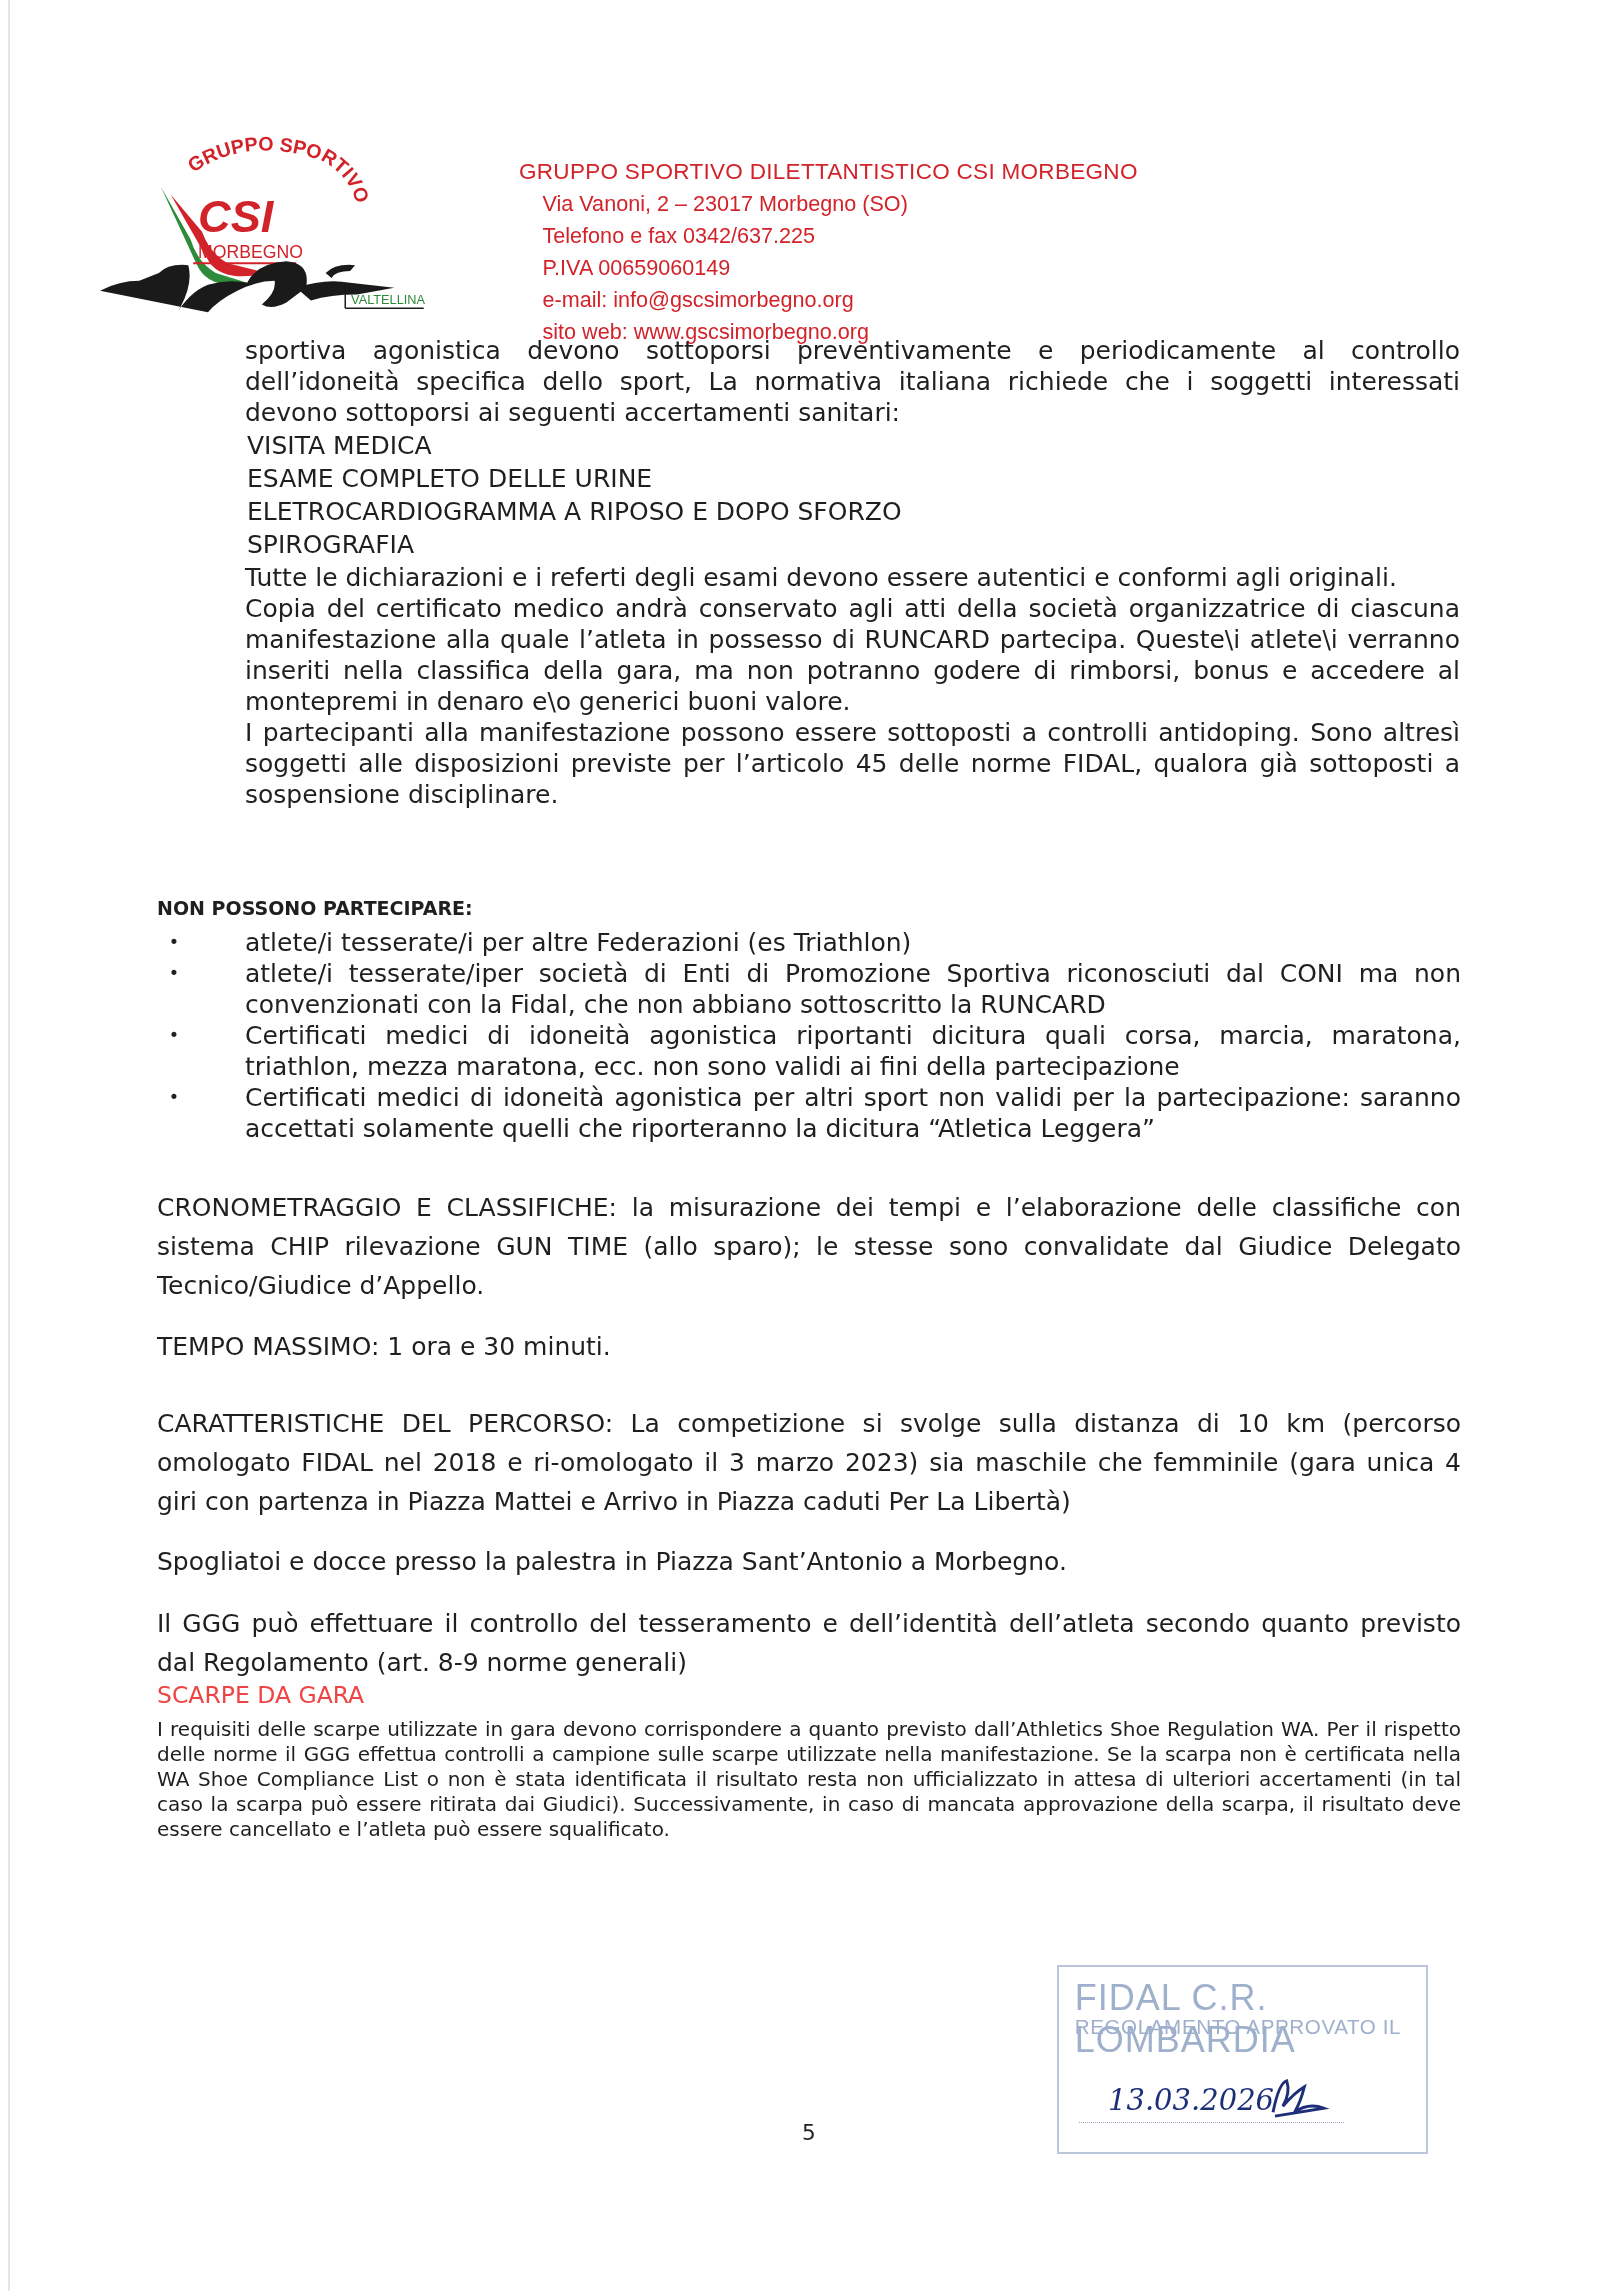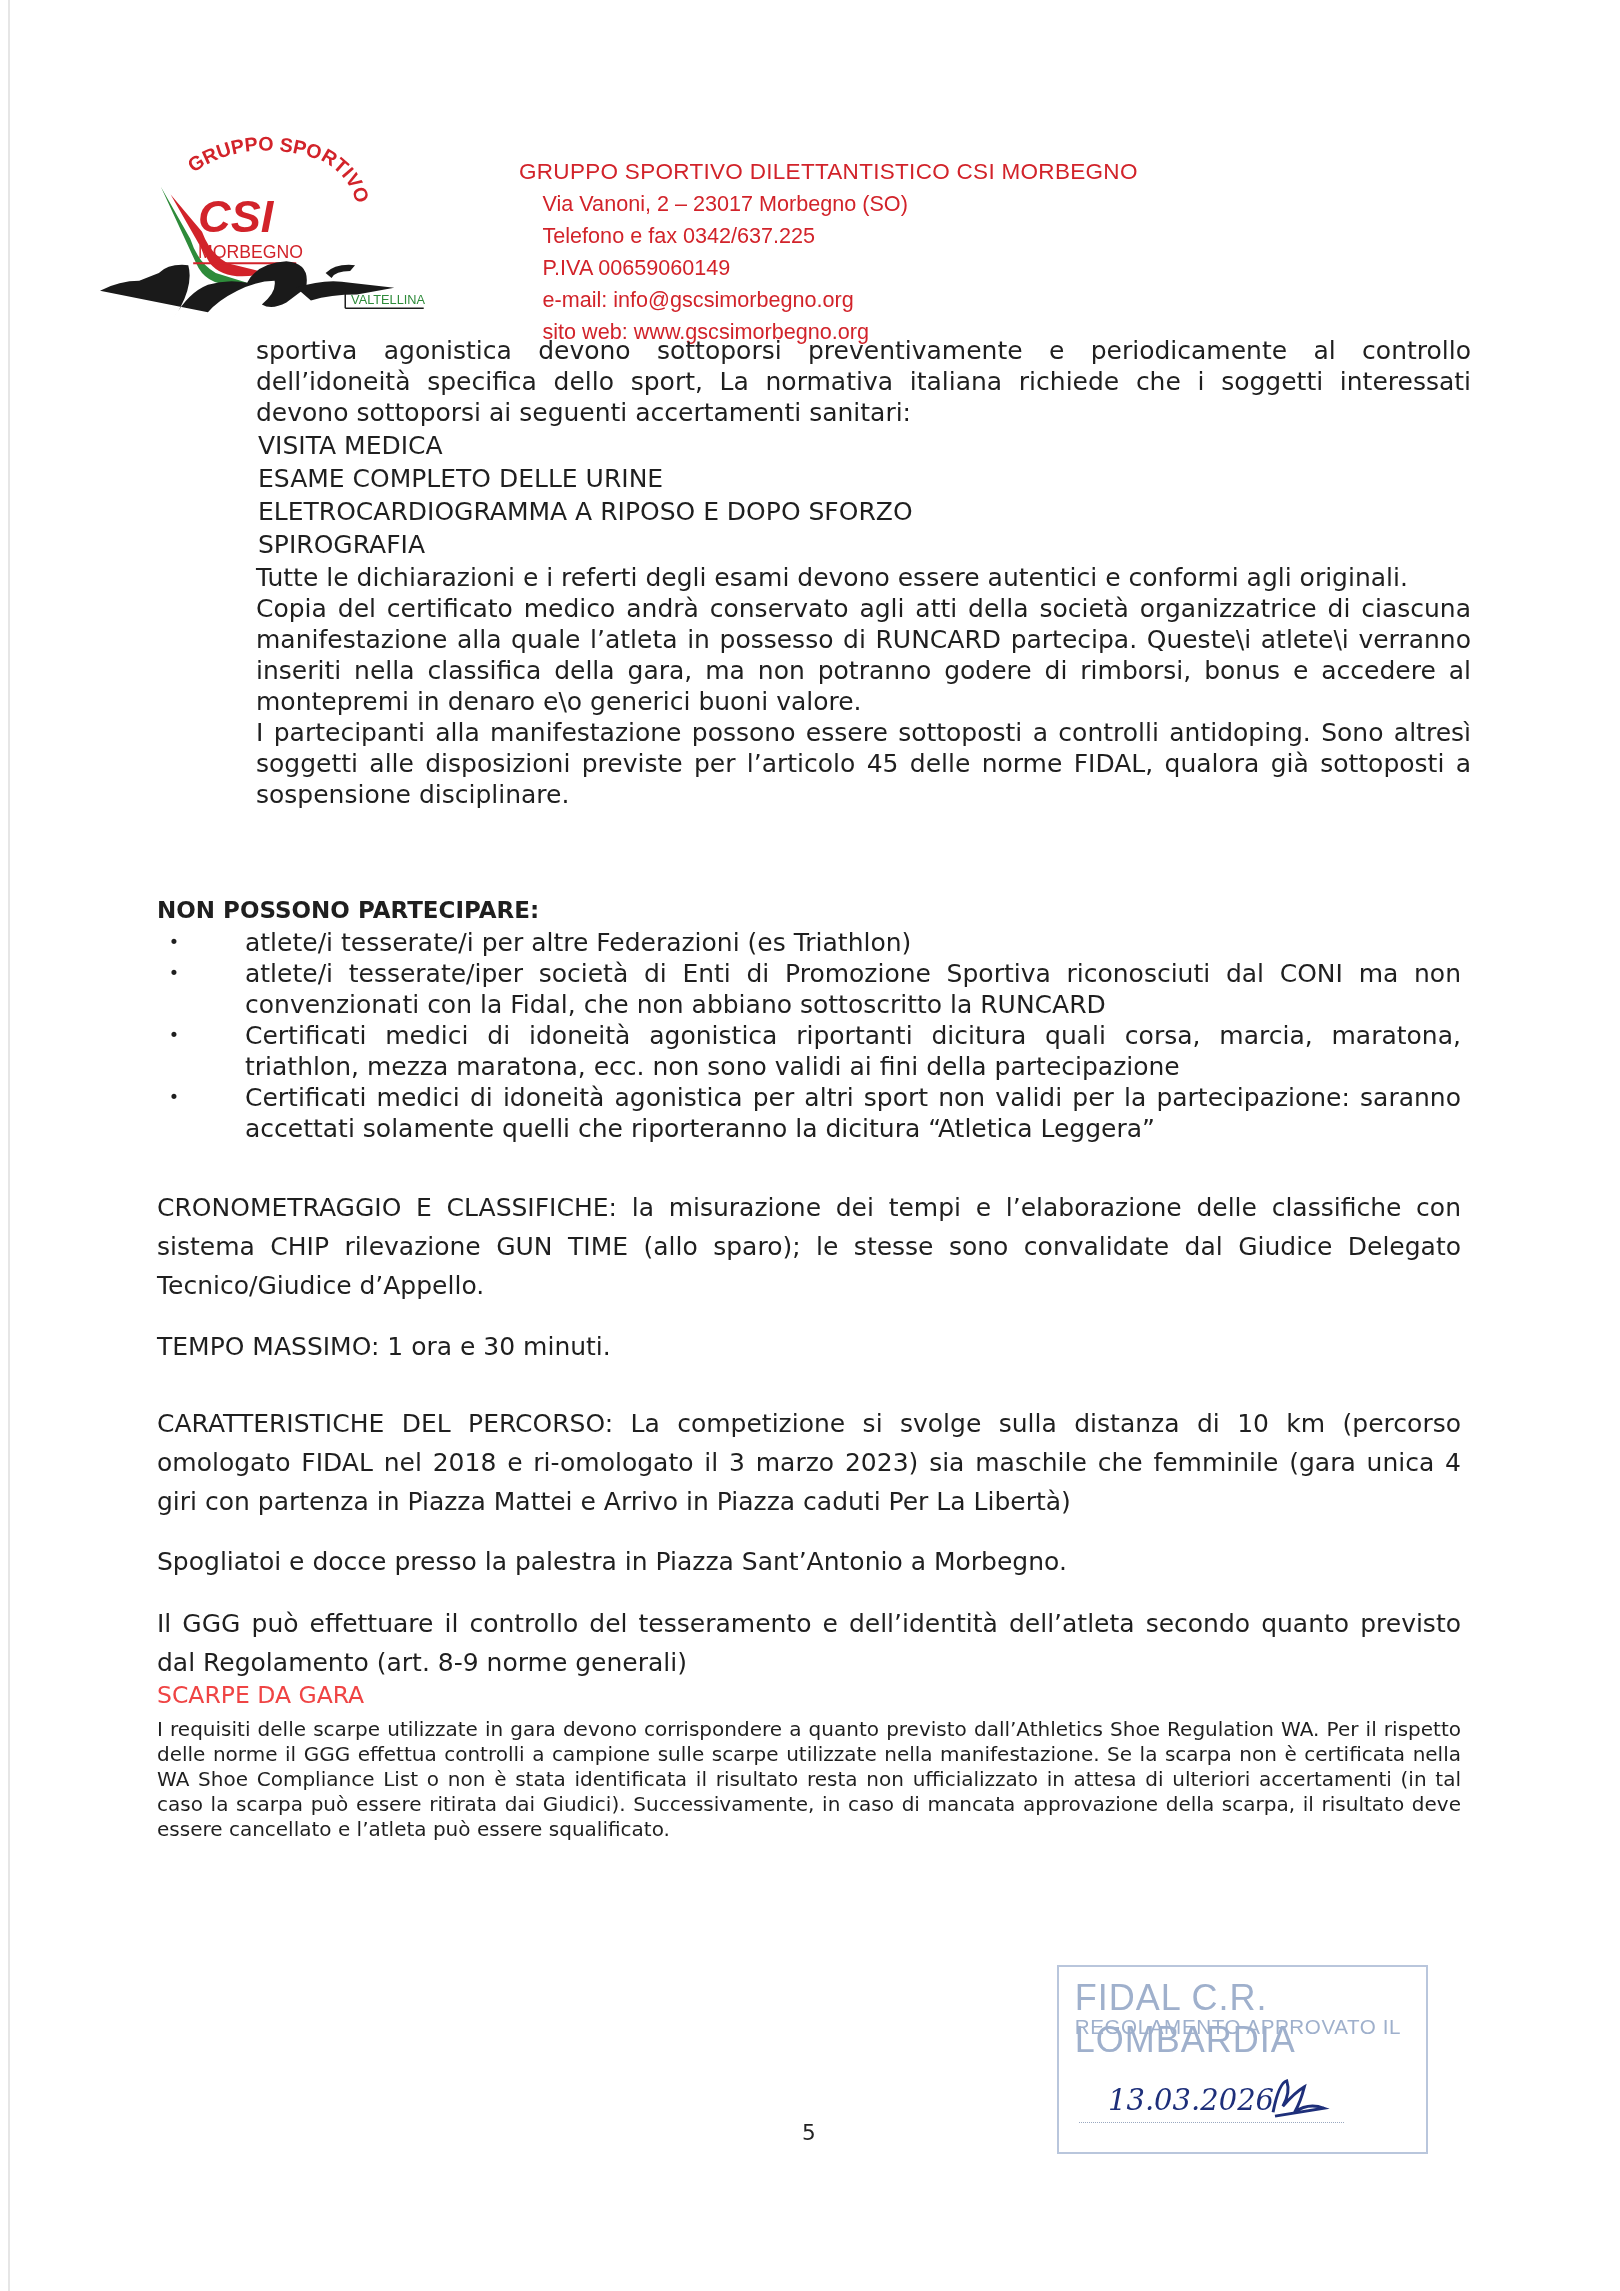--- a/index.html
+++ b/index.html
@@ -6,26 +6,26 @@
   body { width: 1620px; height: 2292px; position: relative; overflow: hidden; font-family: "DejaVu Sans", "Liberation Sans", sans-serif; color: #1a1a1a; }
   .page-edge { position: absolute; left: 7.8px; top: 0; width: 2px; height: 2292px; background: #e6e6e6; }
 
   
   .logo { position: absolute; left: 100px; top: 116px; width: 412px; height: 211px; }
   .org { position: absolute; left: 519px; top: 159px; font-family: "Liberation Sans", sans-serif; color: #d2232a; font-size: 21.6px; line-height: 26px; }
   .org .name { font-size: 22.5px; letter-spacing: 0.3px; }
   .org .line { padding-left: 23.5px; margin-top: 6px; }
 
   
-  .body { position: absolute; left: 256px; top: 335px; width: 1215px; font-size: 25px; line-height: 31px; color: #1f1f1f; }
+  .body { position: absolute; left: 245px; top: 335px; width: 1215px; font-size: 25px; line-height: 31px; color: #1f1f1f; }
   .justify { text-align: justify; text-align-last: left; }
   .p { margin: 0; }
   .caps { margin: 2px; }
 
-  .section-title { position: absolute; left: 157px; top: 897px; font-weight: bold; font-size: 23px; color: #1f1f1f; }
+  .section-title { position: absolute; left: 157px; top: 897px; font-weight: bold; font-size: 19px; color: #1f1f1f; }
   .bullets { position: absolute; left: 157px; top: 927px; width: 1304px; font-size: 25px; line-height: 31px; color: #1f1f1f; }
   .bullet { display: flex; margin: 0; }
   .bullet .dot { width: 88px; flex: none; font-size: 17.6px; line-height: 31px; padding-left: 11.8px; box-sizing: border-box; }
   .bullet .txt { flex: 1; text-align: justify; text-align-last: left; }
 
   .block { position: absolute; left: 157px; width: 1304px; font-size: 25px; line-height: 39px; color: #1f1f1f; text-align: justify; text-align-last: left; margin: 0; }
 
   .shoes-title { position: absolute; left: 157px; top: 1681px; font-size: 23.5px; color: #ef4444; }
   .shoes-text { position: absolute; left: 157px; top: 1717px; width: 1304px; font-size: 20px; line-height: 25px; color: #1f1f1f; text-align: justify; text-align-last: left; margin: 0; }
 

